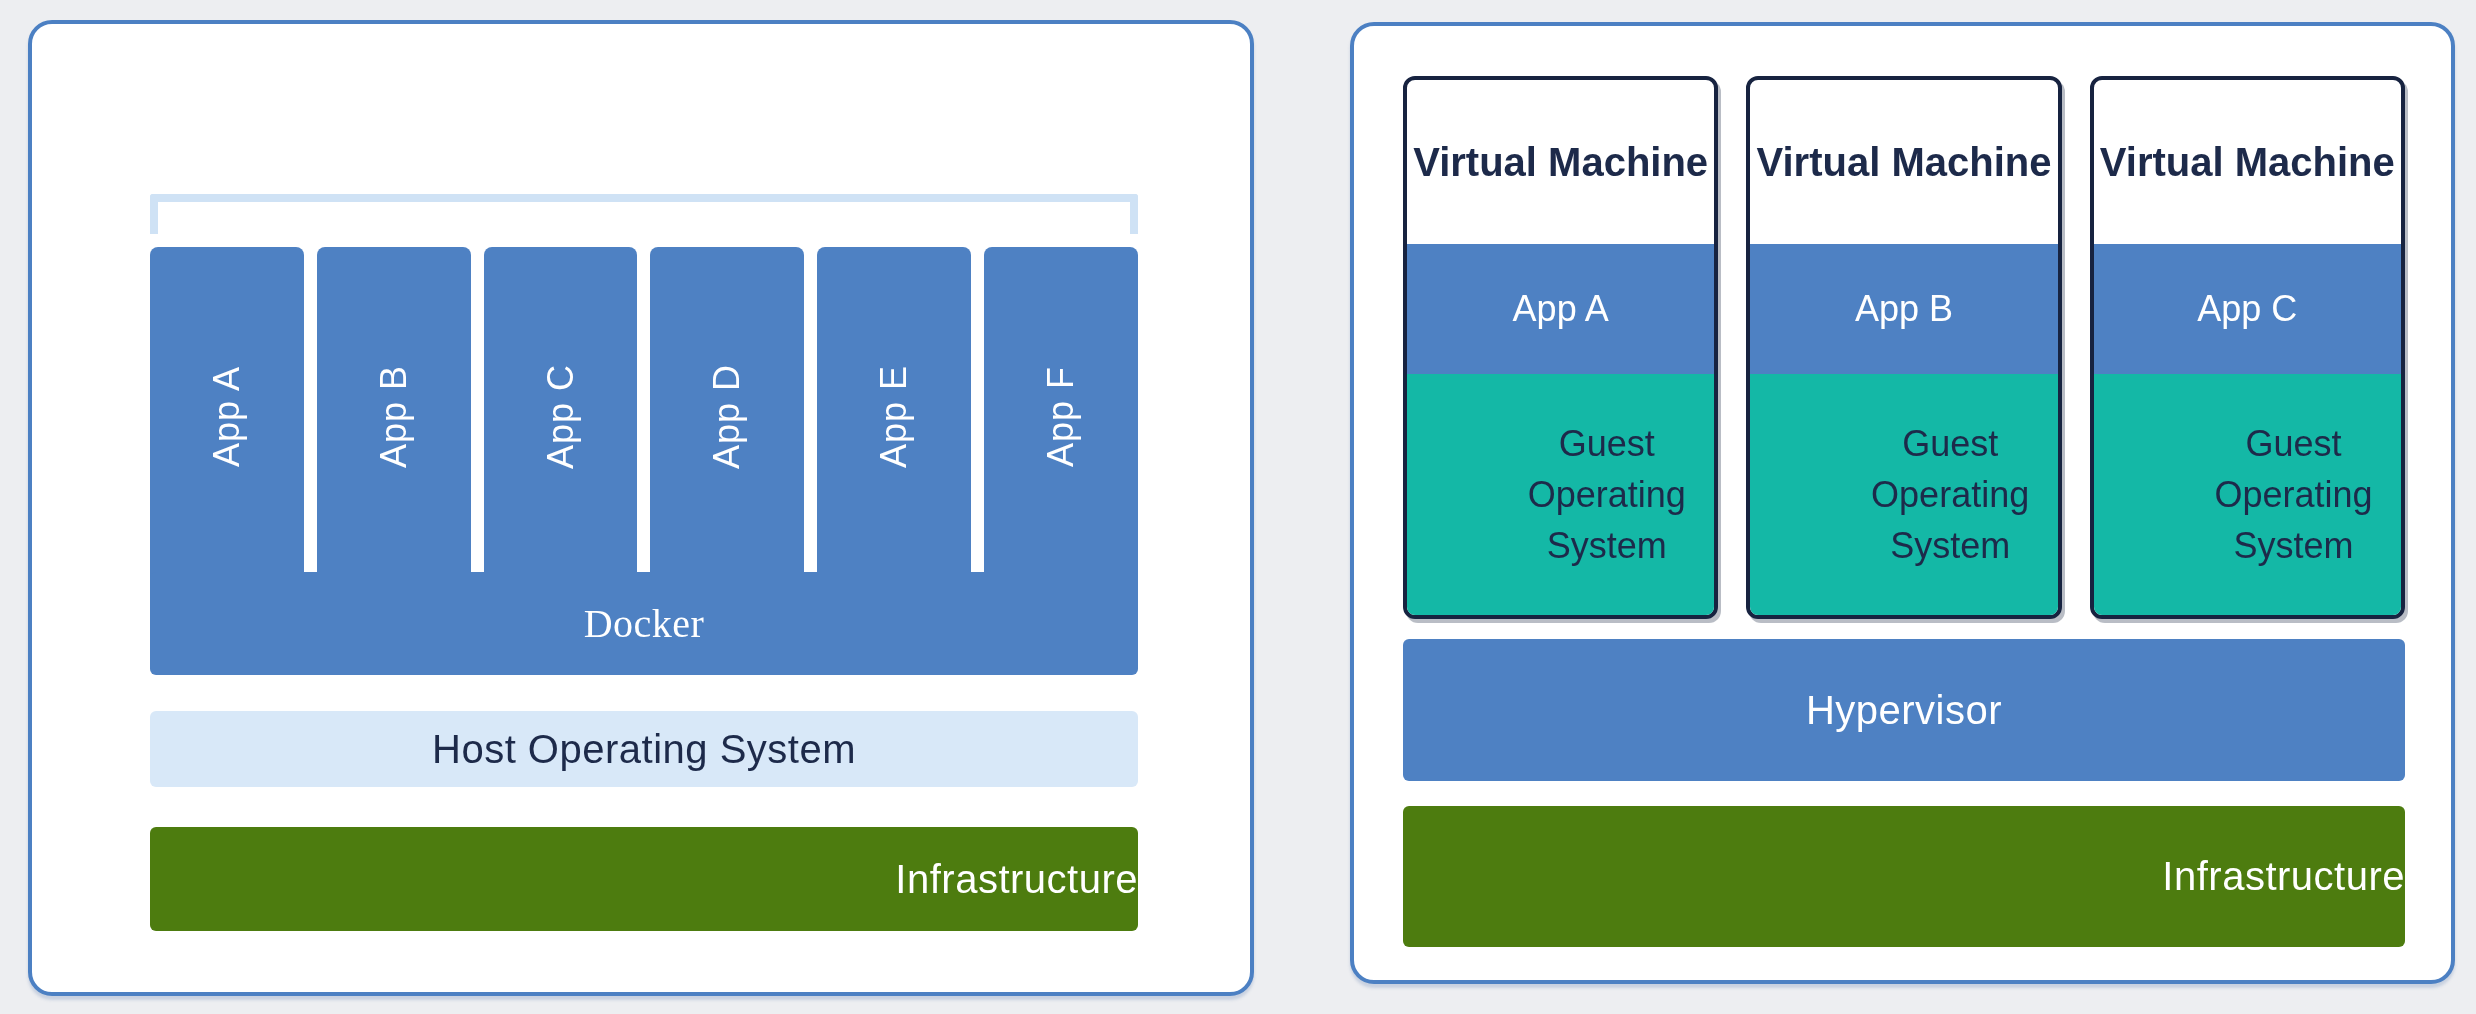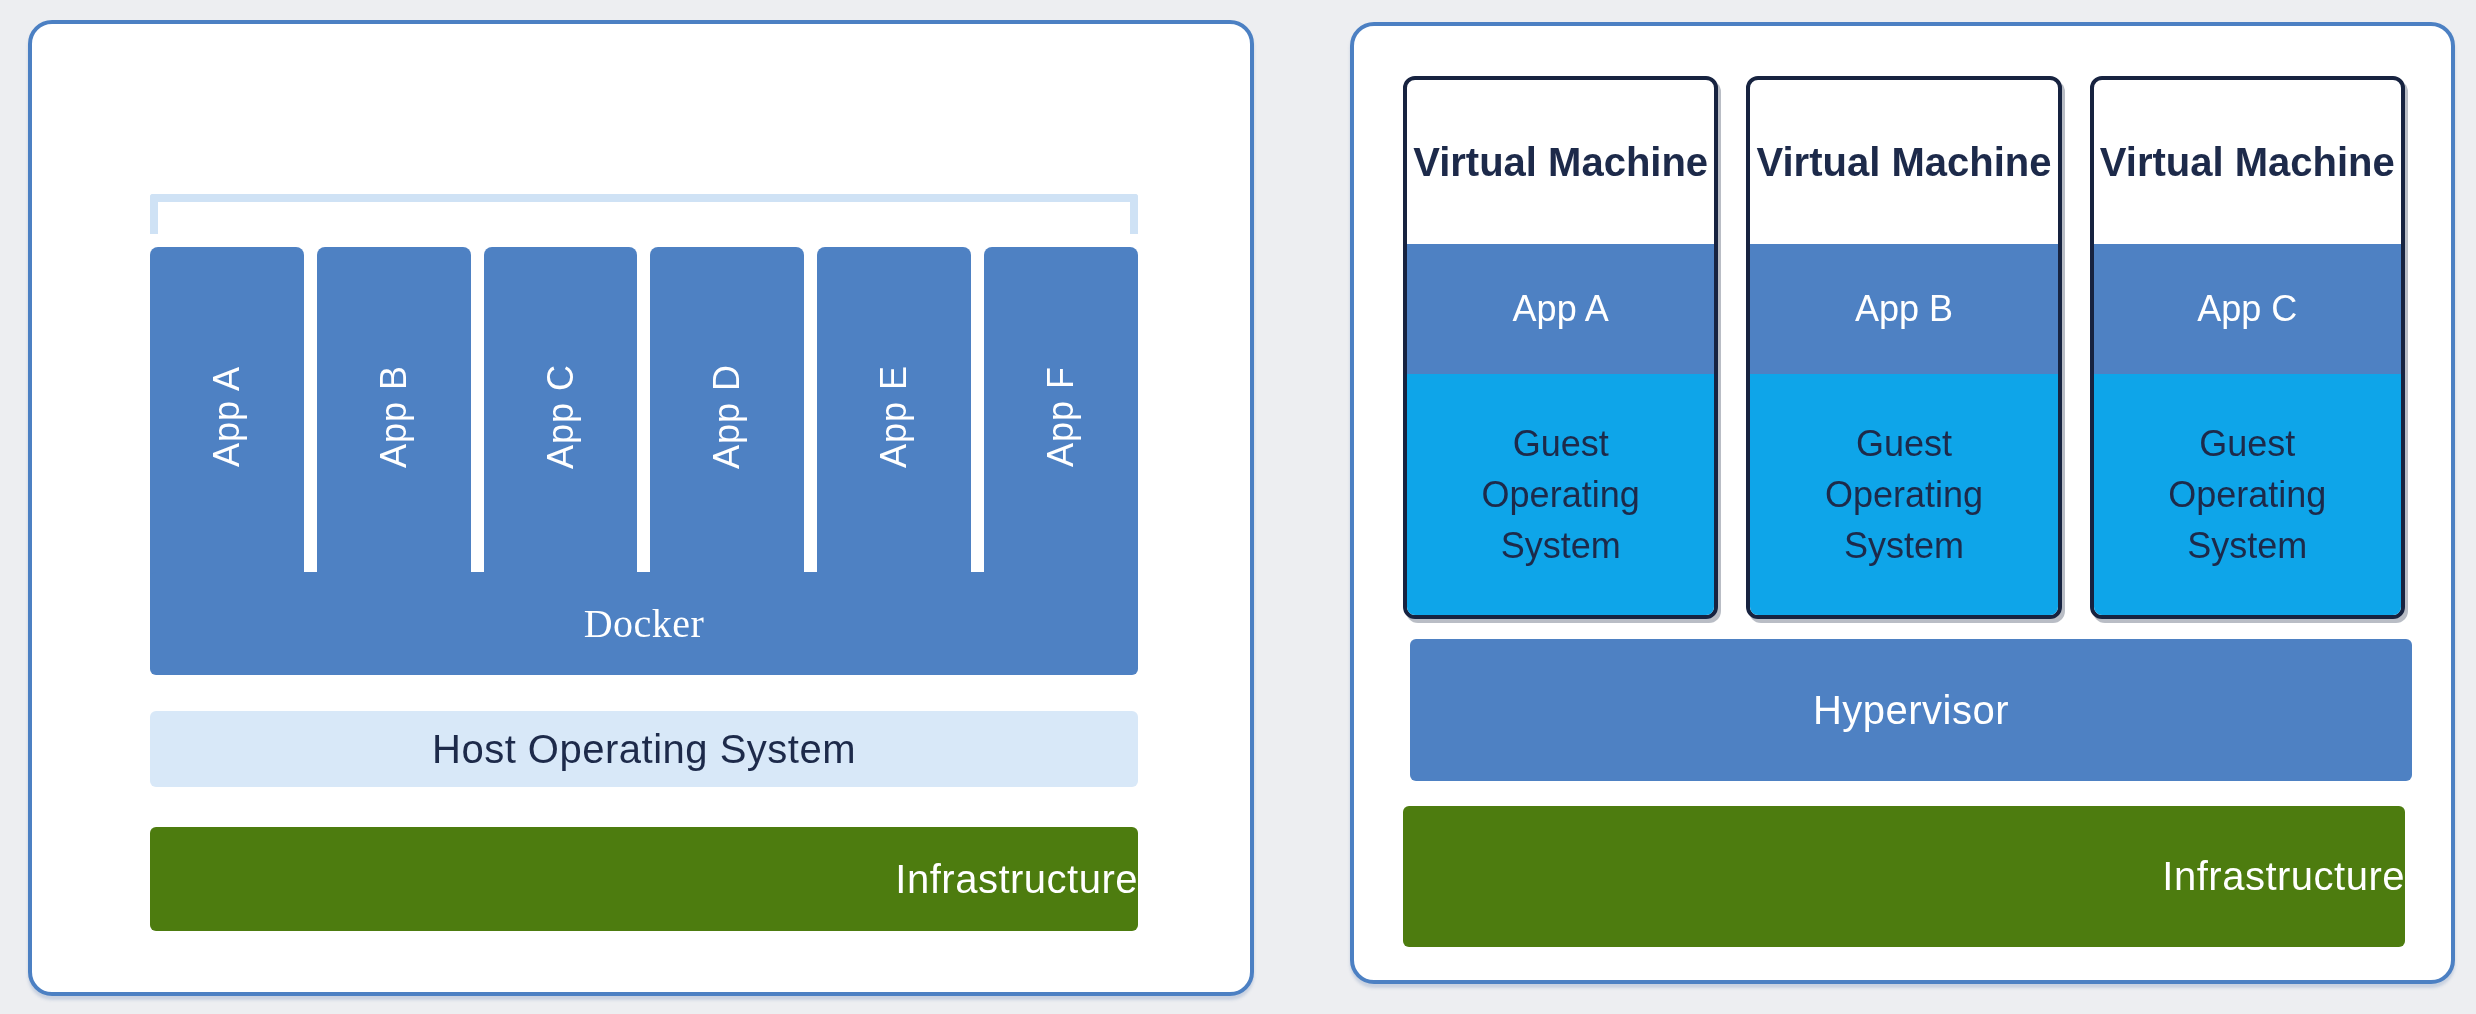--- a/index.html
+++ b/index.html
@@ -131,38 +131,38 @@
     flex: 0 0 auto;
     background: #4e81c3;
     display: flex;
     align-items: center;
     justify-content: center;
     color: #ffffff;
     font-size: 36px;
   }
   .vm-os {
     flex: 1 1 auto;
-    background: #0ea5e9;
-    display: flex;
-    align-items: center;
-    justify-content: center;
+    background: #14b8a6;
+    display: flex;
+    align-items: center;
+    justify-content: flex-end;
     color: #1d2a4a;
     font-size: 36px;
     text-align: center;
   }
   .vm-os-label {
     max-width: 215px;
     line-height: 1.42;
   }
 
   .layer-right {
     left: 49px;
     width: 1002px;
   }
-  .r-hyper  { top: 613px; height: 142px; margin-left: 7px; }
+  .r-hyper  { top: 613px; height: 142px; }
   .r-infraR { top: 780px; height: 141px; }
 </style>
 </head>
 <body>
 
 <div class="stage">
 
   <div class="panel panel-left">
 
     <div class="bracket"></div>

